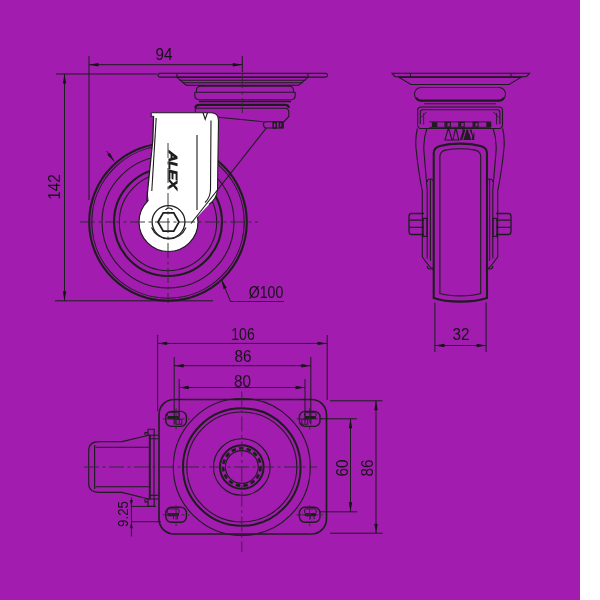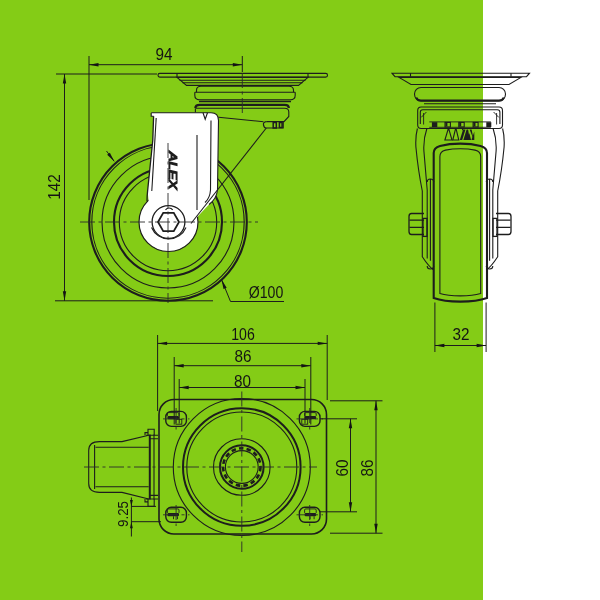--- a/index.html
+++ b/index.html
@@ -1,16 +1,16 @@
 <!DOCTYPE html>
 <html><head>
 <meta charset="utf-8">
 <style>
   html,body{margin:0;padding:0;background:#fff;}
-  #stage{width:483px;height:600px;position:relative;background:#84cc16;will-change:transform;}
+  #stage{width:580px;height:600px;position:relative;background:#a21caf;will-change:transform;}
   svg{position:absolute;left:0;top:0;}
   text{font-family:"Liberation Sans",sans-serif;fill:#141414;}
 </style>
 </head>
 <body>
 <div id="stage">
 <svg width="600" height="600" viewBox="0 0 600 600">
 <defs>
 <marker id="ar" viewBox="-10 -3 11 6" refX="0" refY="0" markerWidth="11" markerHeight="6" markerUnits="userSpaceOnUse" orient="auto-start-reverse">
   <path d="M0,0 L-9.5,1.7 L-9.5,-1.7 Z" fill="#141414"></path>

